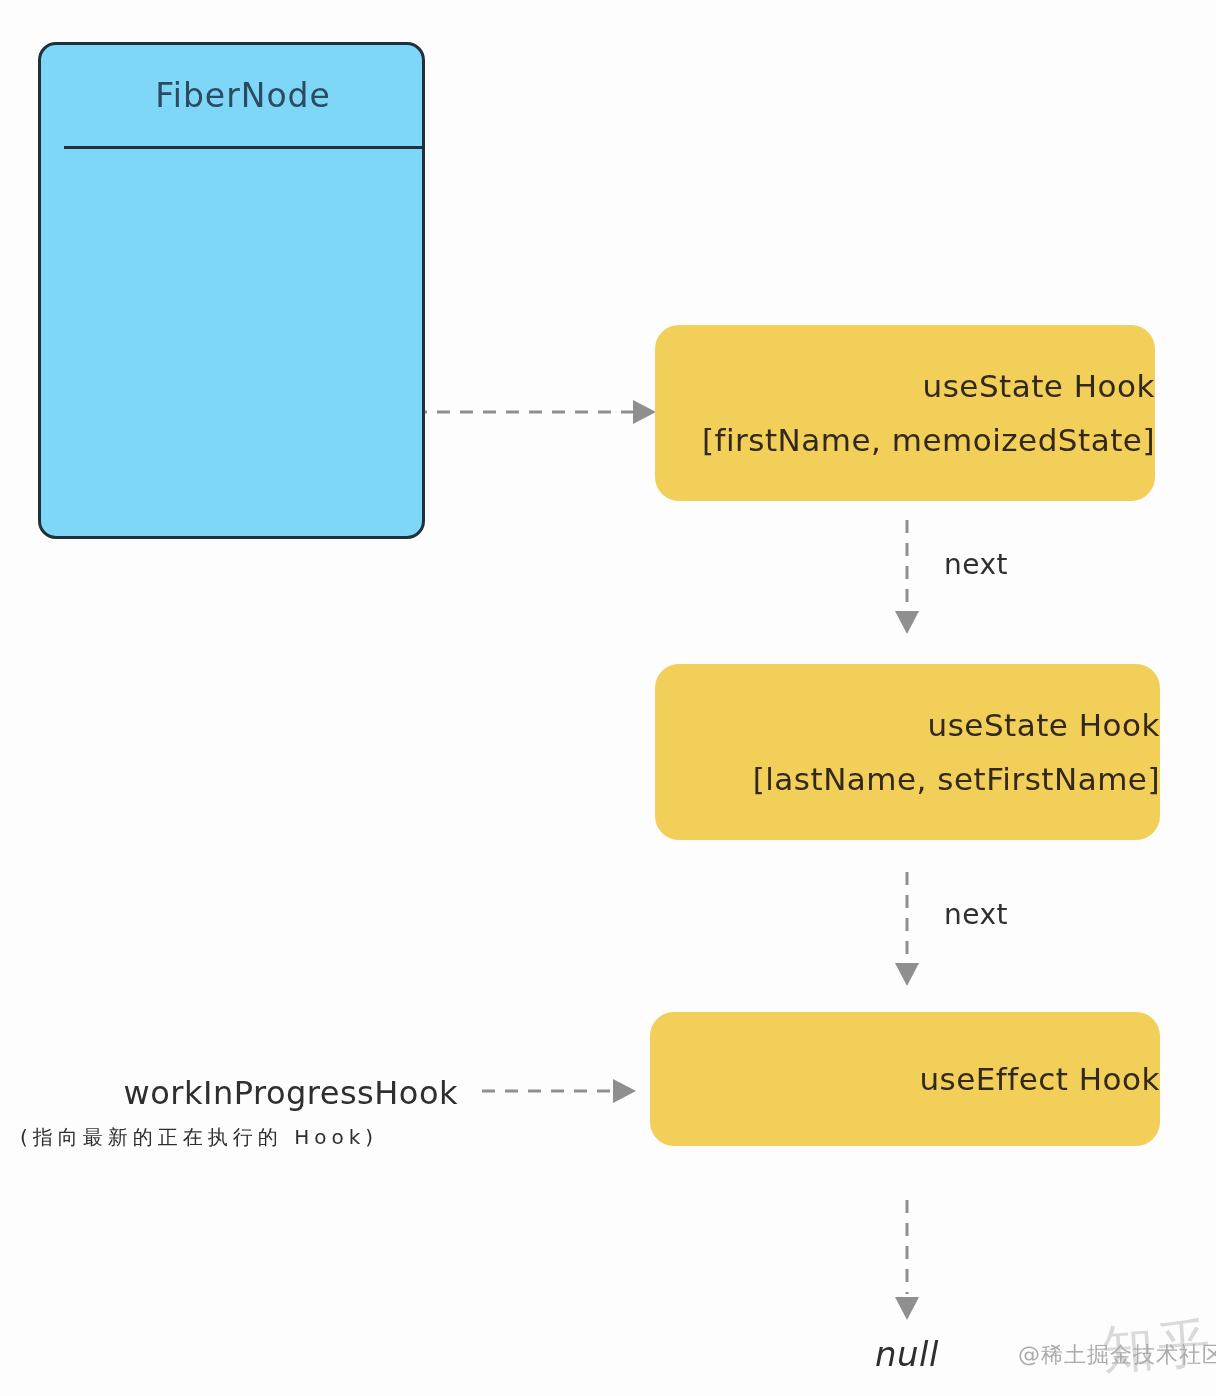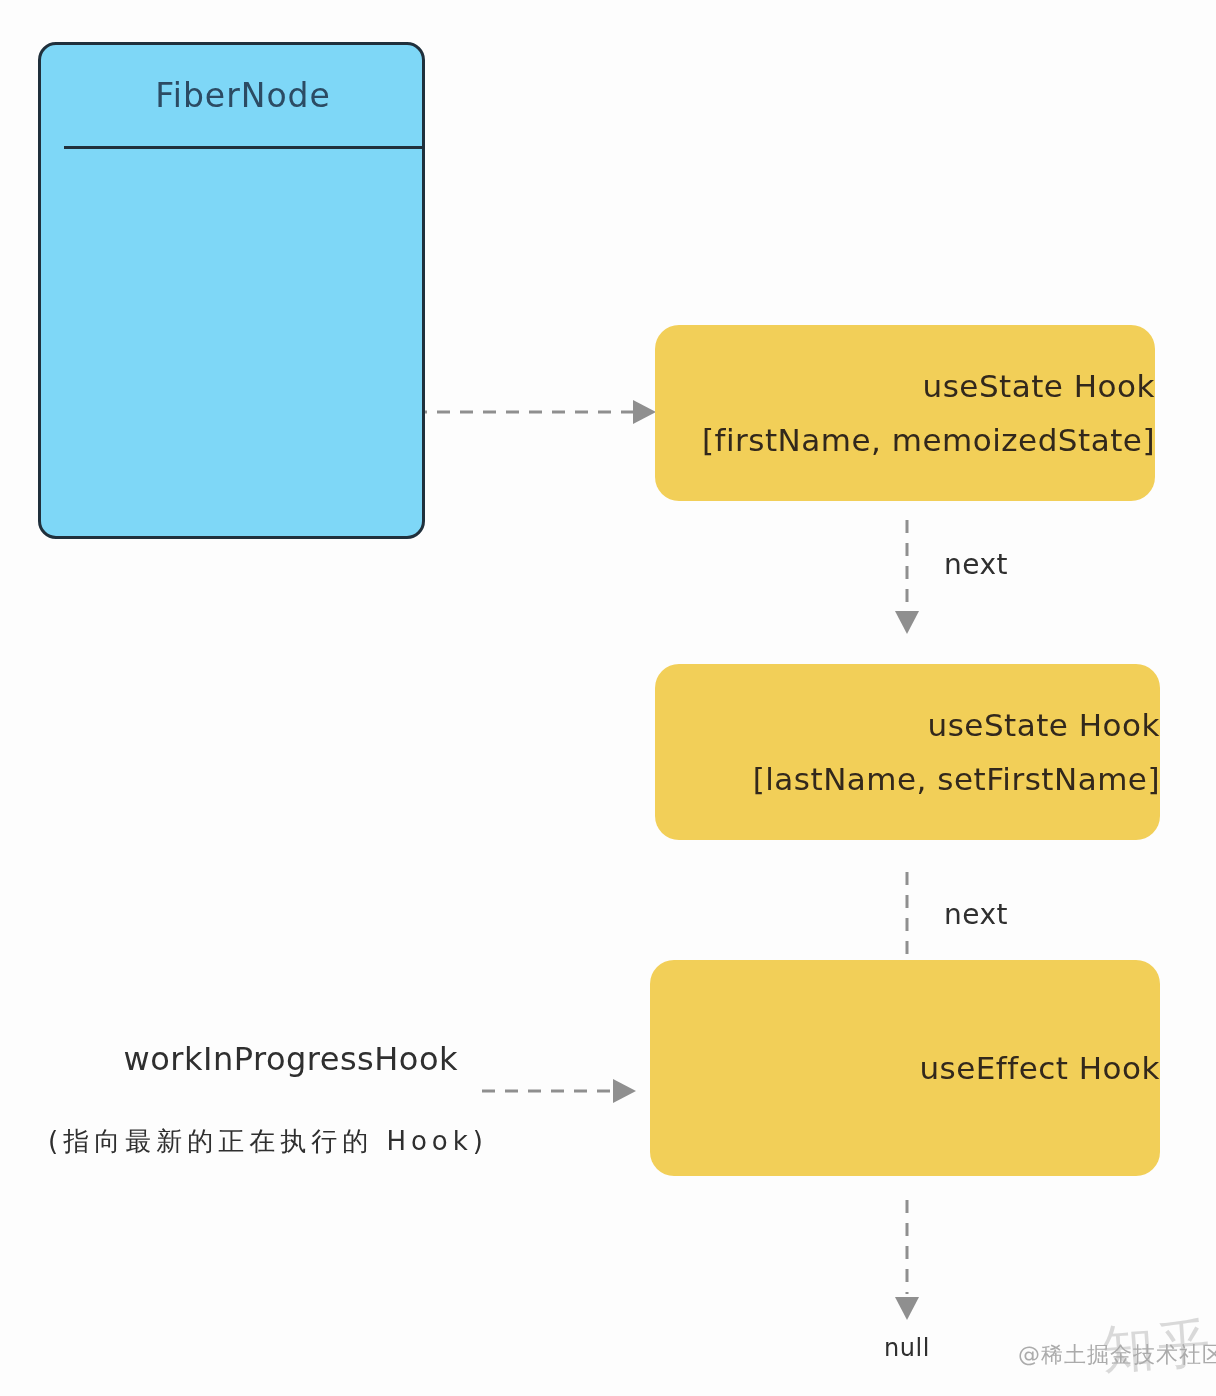--- a/index.html
+++ b/index.html
@@ -48,35 +48,35 @@
     display: flex; flex-direction: column;
     align-items: flex-end; justify-content: center;
     color: var(--hook-text, #32281c);
     font-size: 31px;
     letter-spacing: 0.5px;
     line-height: 54px;
     text-align: center;
   }
   .hook-1 { left: 655px; top: 325px; width: 500px; height: 176px; }
   .hook-2 { left: 655px; top: 664px; width: 505px; height: 176px; }
-  .hook-3 { left: 650px; top: 960px; width: 510px; height: 216px; }
+  .hook-3 { left: 650px; top: 1012px; width: 510px; height: 134px; }
 
   
   .label {
     position: absolute;
     color: var(--label-text, #2f2f2f);
     font-size: 28px;
     letter-spacing: 0.5px;
     white-space: nowrap;
   }
   .next-1 { left: 944px; top: 548px; }
   .next-2 { left: 944px; top: 898px; }
-  .wip-label { left: 100px; top: 1040px; width: 358px; text-align: right; font-size: 32px; }
-  .wip-note  { left: 20px;  top: 1124px; font-size: 26px; letter-spacing: 5px; margin-left: 28px; }
-  .null-label { left: 855px; top: 1334px; width: 104px; text-align: center; font-size: 24px; }
+  .wip-label { left: 100px; top: 1074px; width: 358px; text-align: right; font-size: 32px; }
+  .wip-note  { left: 20px;  top: 1124px; font-size: 20px; letter-spacing: 5px; }
+  .null-label { left: 855px; top: 1334px; width: 104px; text-align: center; font-size: 34px; font-style: italic; }
 
   
   .watermark-community {
     position: absolute;
     left: 1018px; top: 1340px;
     font-size: 22px;
     color: var(--watermark, #ababab);
     letter-spacing: 1px;
     white-space: nowrap;
   }

